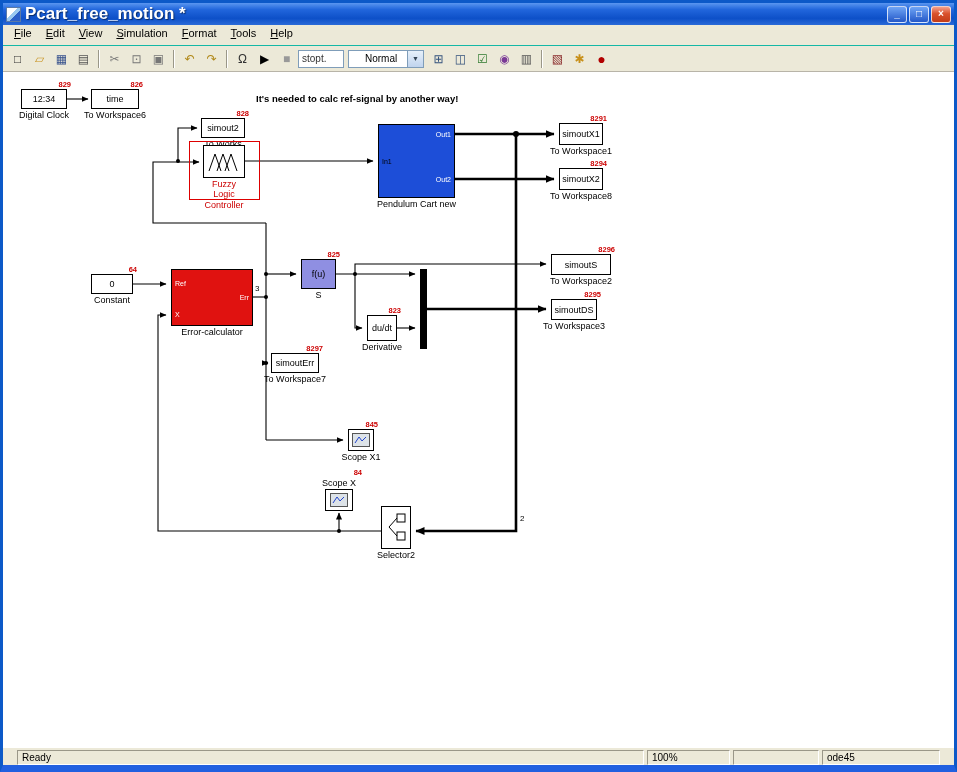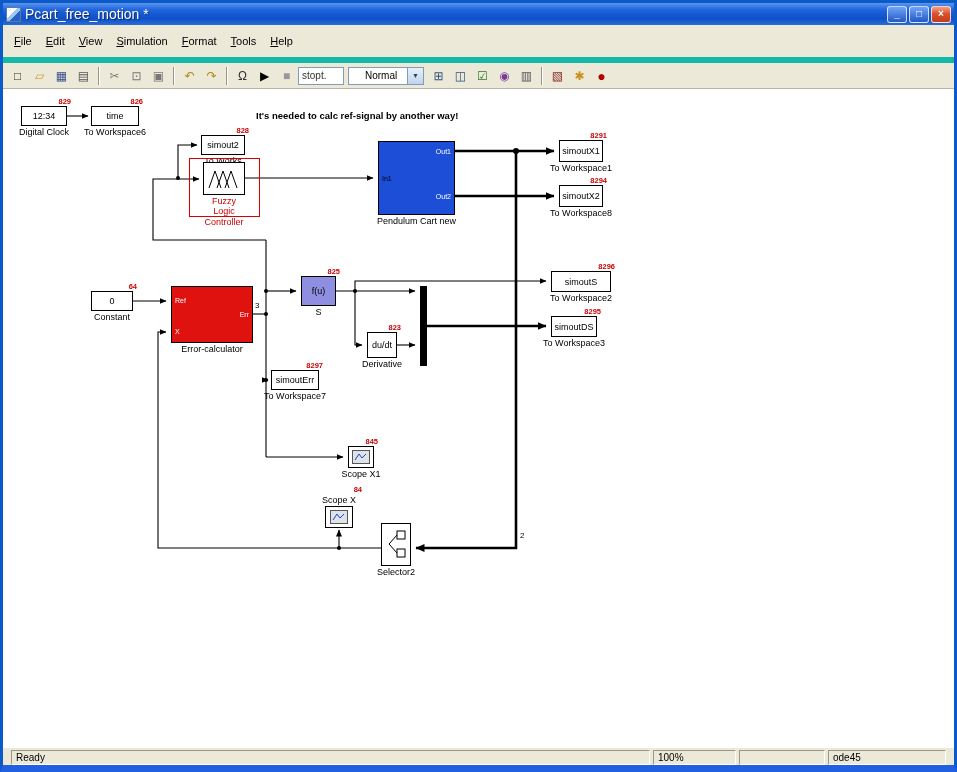--- a/index.html
+++ b/index.html
@@ -1,47 +1,47 @@
 <!DOCTYPE html>
 <html><head>
 <meta charset="utf-8">
 <style>
 *{box-sizing:border-box}
 html,body{margin:0;padding:0}
 body{width:957px;height:772px;font-family:"Liberation Sans",sans-serif;background:#ECE9D8;position:relative}
 .window{position:absolute;inset:0;border:3px solid #0C59C8;border-bottom:7px solid #2160E0;background:#ECE9D8;display:flex;flex-direction:column}
 .titlebar{height:22px;background:linear-gradient(180deg,#5A96F0 0%,#2166DC 30%,#0D50C8 70%,#2A6AD8 100%);display:flex;align-items:center;padding:0 3px;gap:4px;flex:none}
 .appicon{width:15px;height:15px;background:linear-gradient(135deg,#fff 0 40%,#9ac8f0 40% 60%,#2b5fc8 60%);border:1px solid #5a7aa8;flex:none}
-.title{color:#fff;font-weight:normal;font-size:14px;flex:1;text-shadow:1px 1px 1px rgba(0,0,0,.5);white-space:nowrap;overflow:hidden}
+.title{color:#fff;font-weight:bold;font-size:17px;flex:1;text-shadow:1px 1px 1px rgba(0,0,0,.5);white-space:nowrap;overflow:hidden}
 .titlebar-buttons{display:flex;gap:2px}
 .winbtn{width:20px;height:17px;border:1px solid rgba(255,255,255,.75);border-radius:3px;color:#fff;font-size:10px;line-height:14px;text-align:center;font-weight:bold}
 .btn-min,.btn-max{background:linear-gradient(#6FA5F5,#2458C8)}
 .btn-close{background:linear-gradient(#F3A08B,#D9512C 45%,#C23C18)}
-.menubar{height:21px;display:flex;align-items:center;padding:16px 4px;font-size:11px;border-bottom:6px solid #14b8a6;flex:none}
+.menubar{height:21px;display:flex;align-items:flex-start;padding:0 4px;font-size:11px;border-bottom:1px solid #14b8a6;flex:none}
 .menu-item{padding:2px 7px;cursor:default}
 .menu-item::first-letter{text-decoration:underline}
 .toolbar{height:26px;display:flex;align-items:center;padding:0 4px;border-bottom:1px solid #B8B4A8;gap:1px;flex:none}
 .tb-btn{width:21px;height:20px;display:flex;align-items:center;justify-content:center;font-size:12px;color:#333}
 .tb-sep{width:2px;height:18px;border-left:1px solid #9a9788;border-right:1px solid #fff;margin:0 3px}
 .tb-field{width:46px;height:18px;border:1px solid #7F9DB9;background:#fff;font-size:10px;padding:1px 3px;font-family:"Liberation Sans",sans-serif;color:#333}
 .dropdown{width:76px;height:18px;border:1px solid #7F9DB9;background:#fff;display:flex;align-items:center;font-size:10px;margin:0 3px}
 .dd-text{flex:1;padding-left:16px}
 .dd-arrow{width:16px;height:16px;background:linear-gradient(#E6F0FA,#C0D4EE);border-left:1px solid #7F9DB9;font-size:7px;display:flex;align-items:center;justify-content:center;color:#345}
 .canvas{flex:1;background:#fff;position:relative;overflow:hidden}
 svg.wires{position:absolute;left:0;top:0}
 .blk{position:absolute;background:#fff;border:1px solid #000;display:flex;align-items:center;justify-content:center;font-size:9px;color:#000}
 .lbl{position:absolute;top:100%;margin-top:2px;left:50%;transform:translateX(-50%);white-space:nowrap;font-size:9px;line-height:1.15;text-align:center;color:#000;font-weight:normal}
 .lbl-top{top:auto;bottom:100%;margin-bottom:2px;margin-top:4px}
 .tag{position:absolute;bottom:100%;right:-5px;margin-bottom:1px;color:#C00;font-size:7.5px;font-weight:bold;white-space:nowrap}
 .port{position:absolute;font-size:7px;line-height:1}
 .annotation{position:absolute;font-weight:bold;font-size:9.5px;white-space:nowrap;color:#000}
 .selbox{position:absolute;border:1px solid #D00}
 .dim{position:absolute;font-size:8px;color:#000}
 .mux{position:absolute;background:#000}
-.statusbar{height:17px;display:flex;align-items:center;gap:3px;padding:1px 8px 0;flex:none}
+.statusbar{height:17px;display:flex;align-items:center;gap:3px;padding:1px 14px 0;flex:none}
 .sb-panel{height:15px;border:1px solid;border-color:#9a9788 #fff #fff #9a9788;font-size:10px;padding:0 4px;display:flex;align-items:center;color:#000}
 </style>
 </head>
 <body>
 
 <div class="window">
 
   <div class="titlebar">
     <div class="appicon"></div>
     <div class="title">Pcart_free_motion *</div>

